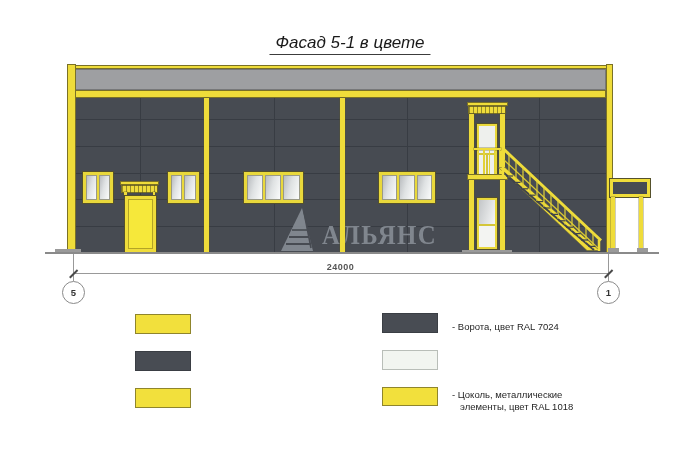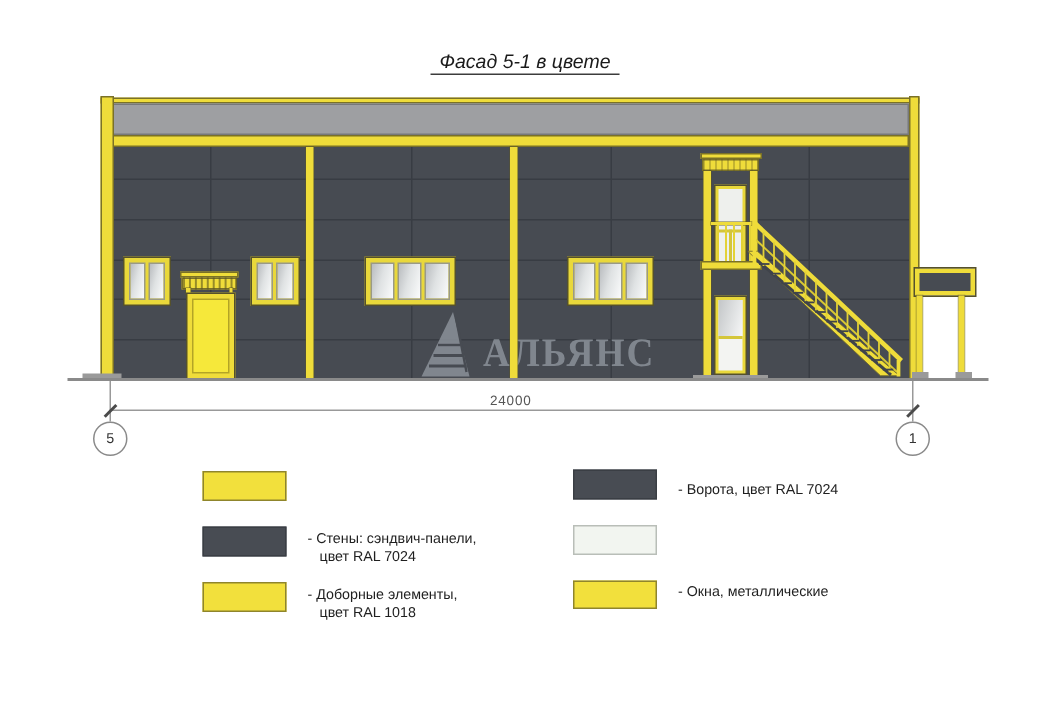--- a/index.html
+++ b/index.html
@@ -1,21 +1,21 @@
 <!DOCTYPE html>
 <html><head>
 <meta charset="utf-8">
 <style>
   html,body{margin:0;padding:0;background:#ffffff;}
   #canvas{position:relative;width:700px;height:474px;background:#fff;overflow:hidden;
           font-family:"Liberation Sans",sans-serif;}
   .abs{position:absolute;}
 
   
-  #title{top:33px;left:50%;transform:translateX(-50%);font-size:13px;font-style:italic;
+  #title{top:33px;left:50%;transform:translateX(-50%);font-size:17px;font-style:italic;
          color:#1a1a1a;border-bottom:1px solid #3c3c3c;padding:0 6px 1px 6px;white-space:nowrap;}
 
   
   .yellow{background:#EFDC3A;border:1px solid rgba(92,86,35,.8);box-sizing:border-box;}
   .hatch{background:#EFDC3A repeating-linear-gradient(90deg,rgba(62,58,22,.5) 0 1px,transparent 1px 4px);
          border:1px solid rgba(92,86,35,.8);box-sizing:border-box;}
   .wall-joint-h{height:1px;background:#383c43;}
   .wall-joint-v{width:1px;background:#383c43;}
   .ycol{background:#EFDC3A;box-shadow:0 0 0 .5px rgba(92,86,35,.6);}
   .win{background:#E9D83B;border:1px solid #55512c;box-sizing:border-box;display:flex;gap:2px;padding:3px;z-index:6;}
@@ -178,57 +178,50 @@
     <div class="abs ycol" style="left:611px;top:196.5px;width:4px;height:53.5px;z-index:6;"></div>
     <div class="abs ycol" style="left:639px;top:196.5px;width:4px;height:53.5px;z-index:6;"></div>
 
     <div class="abs" style="left:55px;top:249px;width:26px;height:3px;background:#9a9a9a;z-index:8;"></div>
     <div class="abs" style="left:462px;top:249.5px;width:50px;height:3px;background:#9a9a9a;z-index:8;"></div>
     <div class="abs" style="left:607.5px;top:248px;width:11px;height:3.5px;background:#9a9a9a;z-index:8;"></div>
     <div class="abs" style="left:636.5px;top:248px;width:11px;height:3.5px;background:#9a9a9a;z-index:8;"></div>
     <div class="abs" style="left:45px;top:251.5px;width:614px;height:2px;background:#8a8a8a;z-index:8;"></div>
   </div>
 
-  <div class="abs" style="left:0;top:250px;width:636px;height:60px;">
+  <div class="abs" style="left:0;top:250px;width:636px;height:60px;font-weight:bold;">
     <div class="abs dimline" style="left:72.5px;top:4px;width:1px;height:27px;"></div>
     <div class="abs dimline" style="left:607.5px;top:4px;width:1px;height:27px;"></div>
     <div class="abs dimline" style="left:72.5px;top:23px;width:536px;height:1px;"></div>
     <div class="abs tick" style="left:67.5px;top:22.5px;"></div>
     <div class="abs tick" style="left:602.5px;top:22.5px;"></div>
     <div class="abs dimtext" style="left:72.5px;top:12px;width:536px;text-align:center;">24000</div>
     <div class="abs axis-circle" style="left:62px;top:31px;">
       <span>5</span>
     </div>
     <div class="abs axis-circle" style="left:597px;top:31px;">
       <span>1</span>
     </div>
   </div>
 
   <div class="abs" style="left:0;top:305px;width:700px;height:130px;">
 
     <div class="abs sw sw-yellow" style="left:135px;top:9px;"></div>
 
     <div class="abs sw sw-dark" style="left:135px;top:46px;"></div>
-    <div class="abs ltxt" style="left:205px;top:49px;">
-      <div>- Стены: сэндвич-панели,</div>
-      <div class="l2">цвет RAL 7024</div>
-    </div>
 
     <div class="abs sw sw-yellow" style="left:135px;top:83px;"></div>
-    <div class="abs ltxt" style="left:205px;top:86px;">
-      <div>- Доборные элементы,</div>
-      <div class="l2">цвет RAL 1018</div>
-    </div>
 
     <div class="abs sw sw-dark" style="left:381.5px;top:8px;"></div>
     <div class="abs ltxt" style="left:452px;top:16px;">
       <div>- Ворота, цвет RAL 7024</div>
     </div>
 
     <div class="abs sw sw-white" style="left:381.5px;top:45px;"></div>
 
     <div class="abs sw sw-yellow" style="left:381.5px;top:81.5px;"></div>
     <div class="abs ltxt" style="left:452px;top:84px;">
-      <div>- Окна, металлические</div>
+      <div>- Цоколь, металлические</div>
+      <div class="l2">элементы, цвет RAL 1018</div>
     </div>
   </div>
 
 </div>
 
 </body></html>

